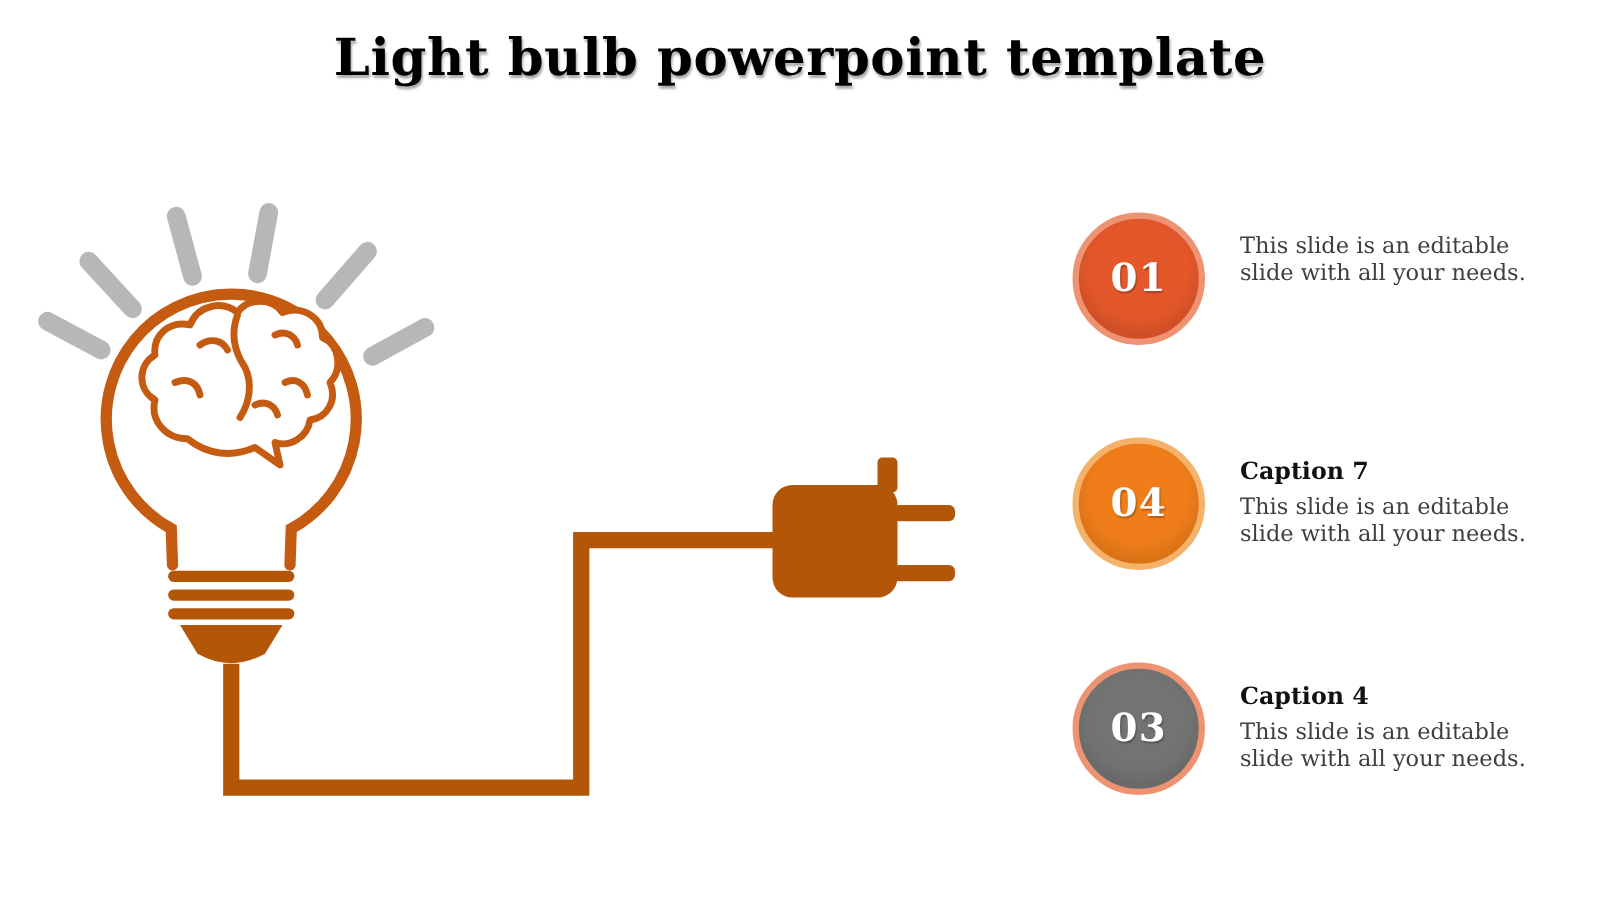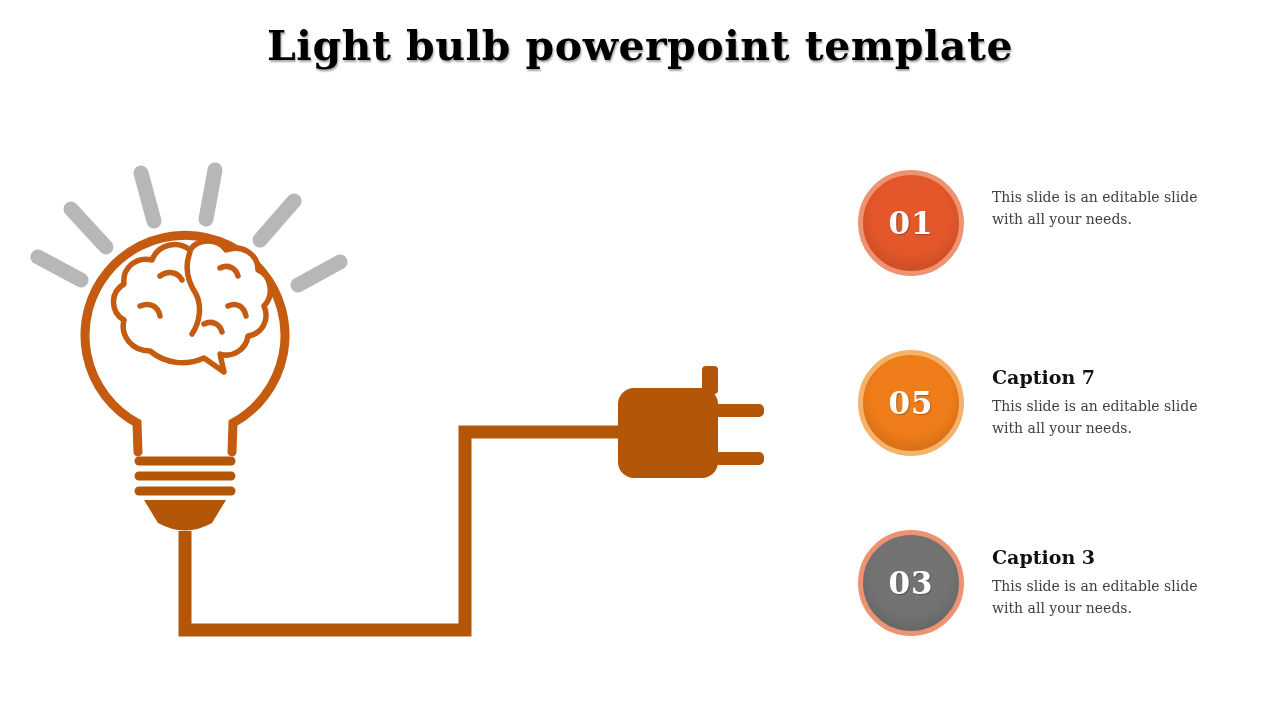--- a/index.html
+++ b/index.html
@@ -93,21 +93,21 @@
     margin-top:16px;
     width:240px;
   }
   .heading{
     font-size:19px;
     font-weight:bold;
     color:var(--heading,#111);
     margin-bottom:7px;
   }
   .body-text{
-    font-size:14px;
+    font-size:18px;
     line-height:22px;
     color:var(--body,#3f3f3f);
   }
 </style>
 </head>
 <body>
 
 <div class="slide">
 
   <h1 class="title">Light bulb powerpoint template</h1>
@@ -168,32 +168,32 @@
       <div class="circle" style="background: rgb(227, 87, 43); border-color: rgb(238, 147, 114);">
         <span class="num">01</span>
       </div>
       <div class="text">
         <div class="body-text">This slide is an editable slide with all your needs.</div>
       </div>
     </div>
 
     <div class="item">
       <div class="circle" style="background: rgb(239, 125, 26); border-color: rgb(245, 178, 107);">
-        <span class="num">05</span>
+        <span class="num">04</span>
       </div>
       <div class="text">
         <div class="heading">Caption 7</div>
         <div class="body-text">This slide is an editable slide with all your needs.</div>
       </div>
     </div>
 
     <div class="item">
       <div class="circle" style="background: #737373; border-color: rgb(238, 147, 114);">
         <span class="num">03</span>
       </div>
       <div class="text">
-        <div class="heading">Caption 3</div>
+        <div class="heading">Caption 4</div>
         <div class="body-text">This slide is an editable slide with all your needs.</div>
       </div>
     </div>
 
   </div>
 </div>
 
 </body></html>

